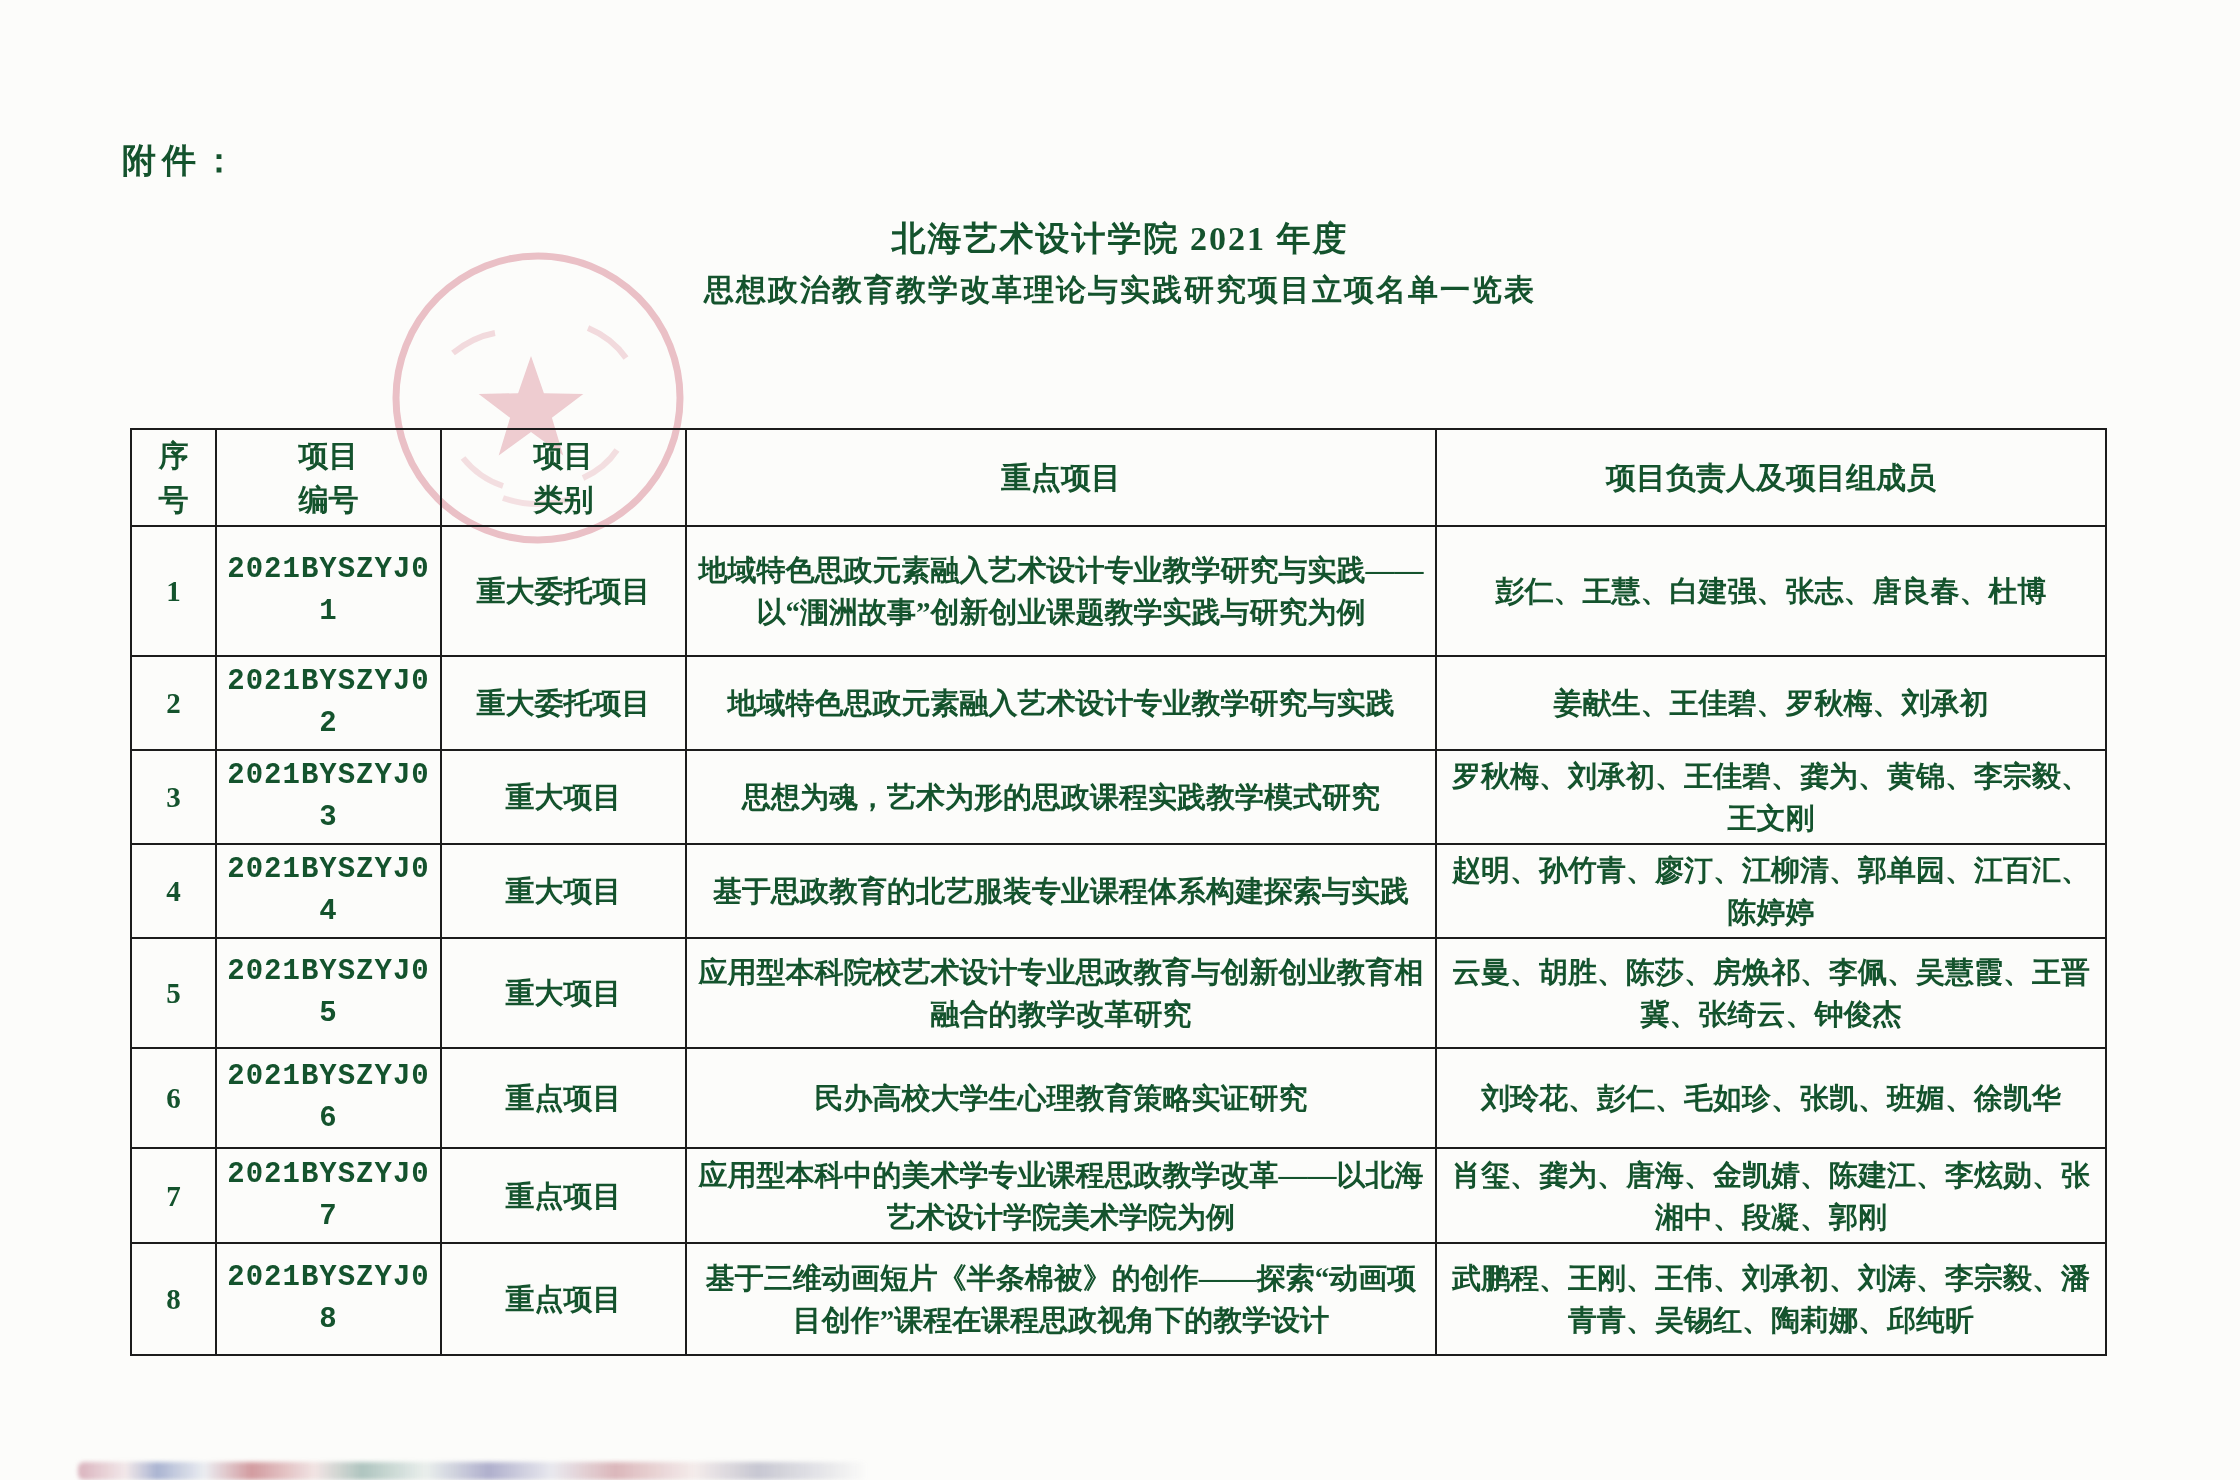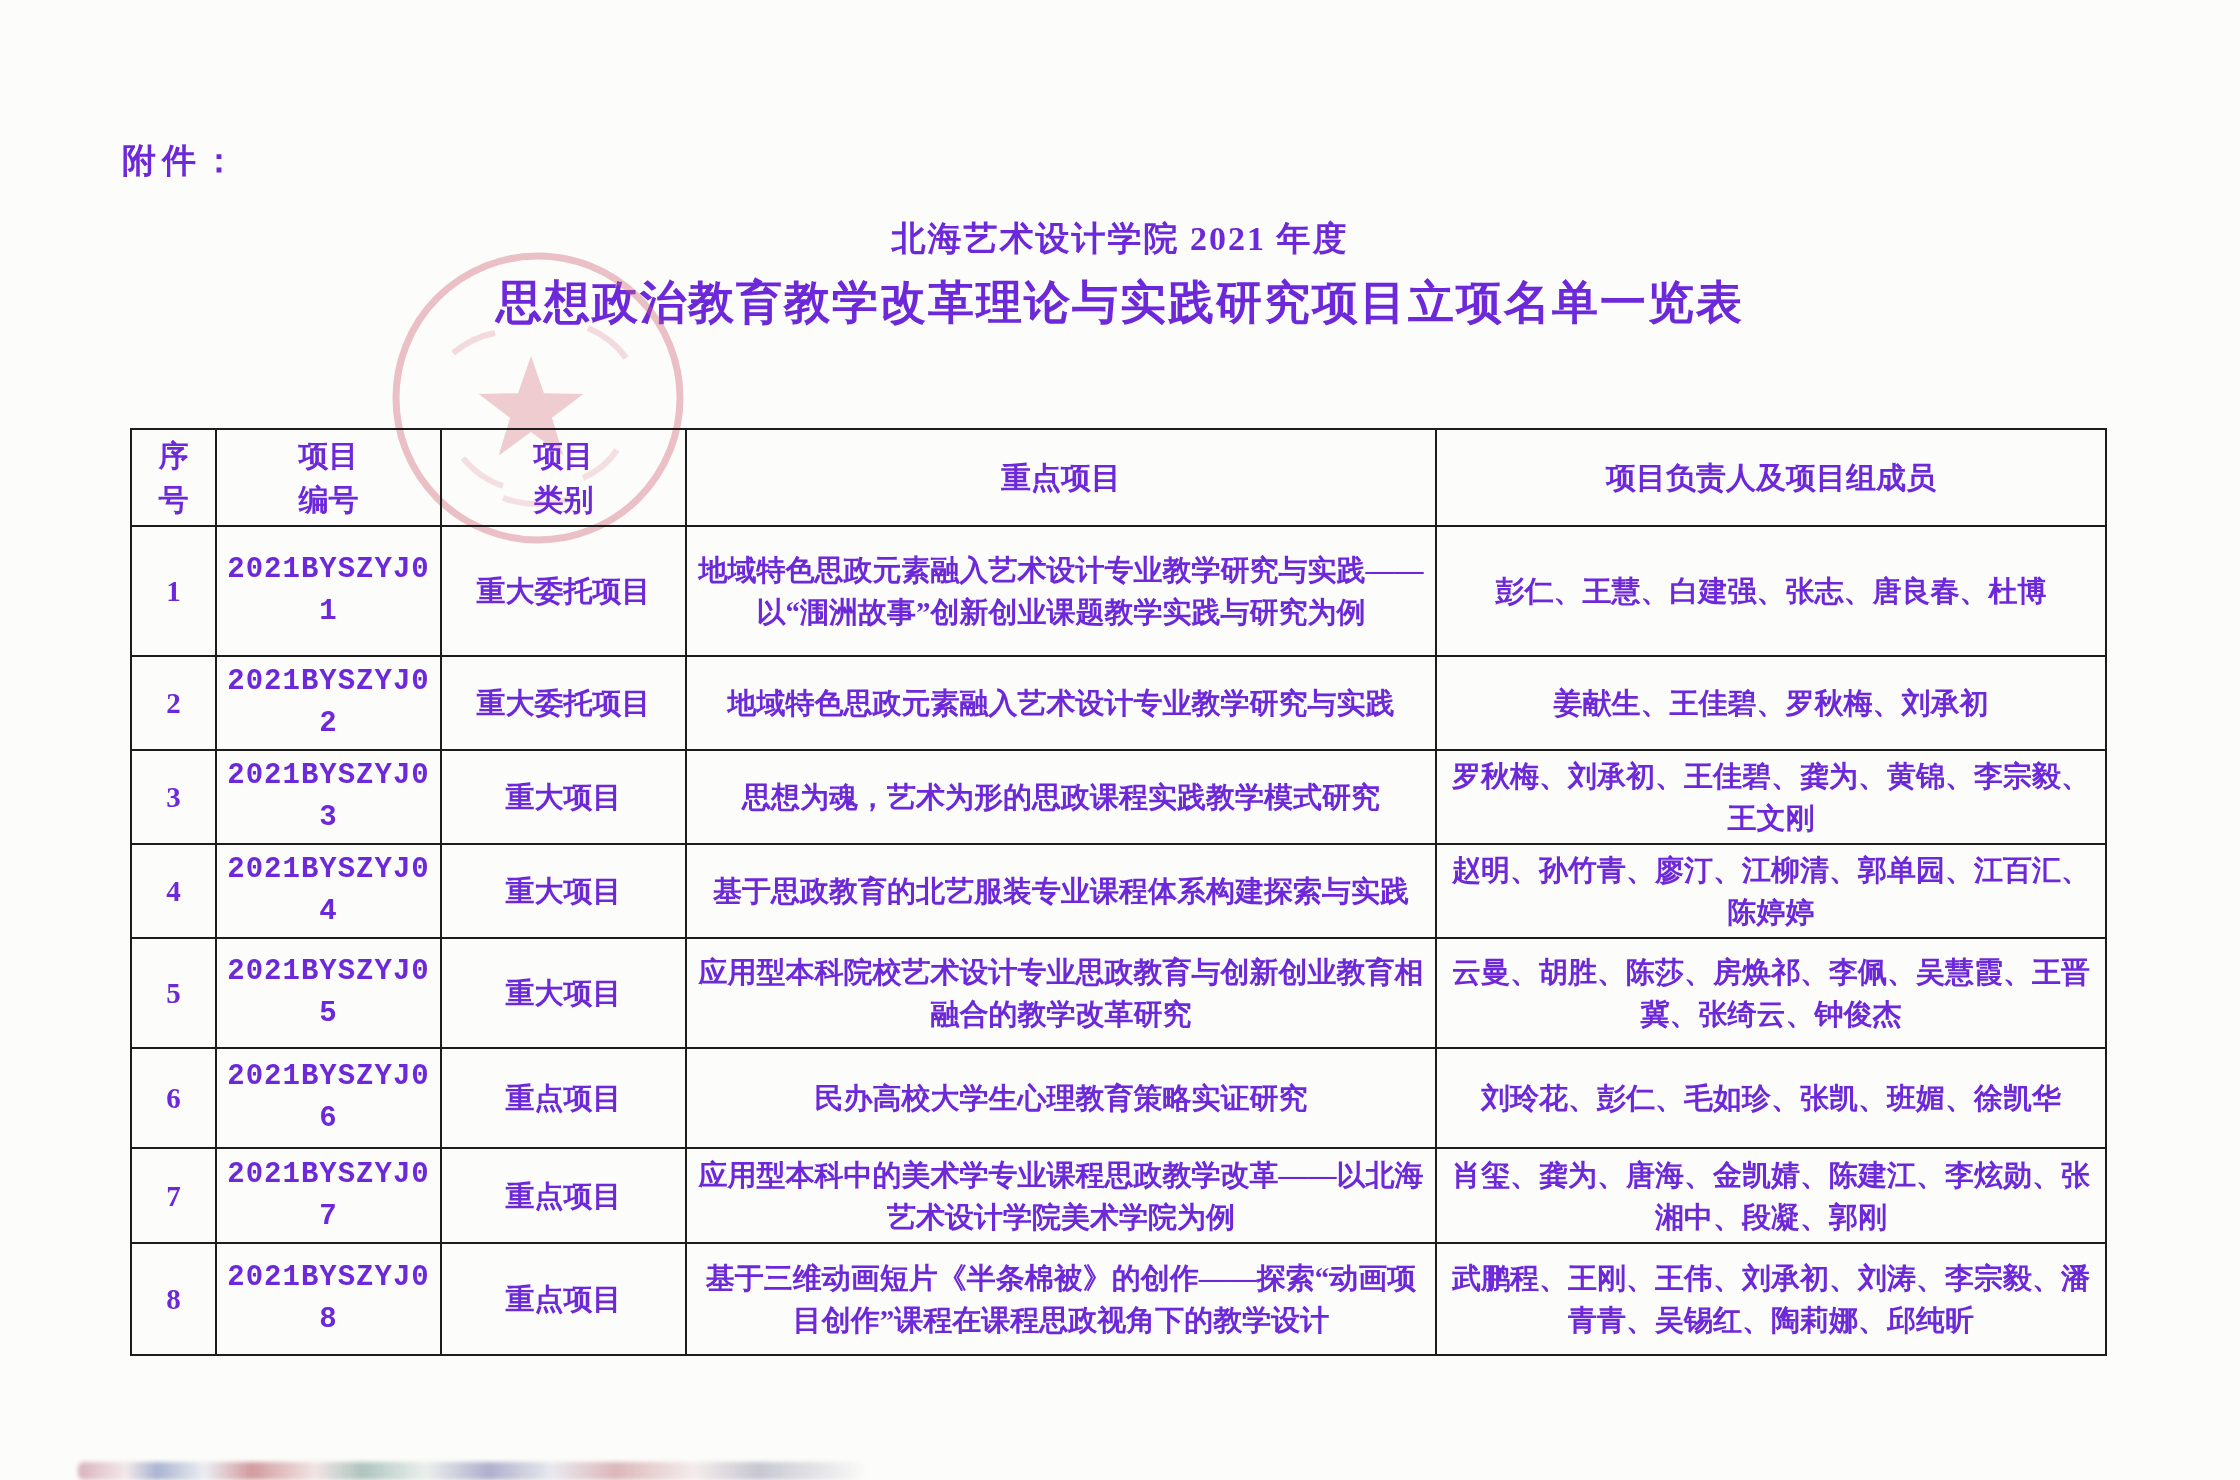--- a/index.html
+++ b/index.html
@@ -1,36 +1,36 @@
 <!DOCTYPE html>
 <html><head>
 <meta charset="utf-8">
 <style>
   html,body{margin:0;padding:0;}
   .page{
     position:relative;
     width:2240px;height:1480px;
     background:#fcfcfa;
     font-family:"Liberation Serif","DejaVu Serif",serif;
-    color:#6d28d9;
+    color:#14532d;
     overflow:hidden;
   }
   .attachment{
     position:absolute;left:122px;top:138px;
     font-size:34px;font-weight:600;letter-spacing:6px;
   }
   .title-block{
     position:absolute;left:0;top:212px;width:2240px;
     text-align:center;
   }
   .title-line1{
     font-size:34px;font-weight:bold;letter-spacing:2px;line-height:1.6;
   }
   .title-line2{
-    font-size:46px;font-weight:bold;letter-spacing:2px;line-height:1.6;
+    font-size:30px;font-weight:bold;letter-spacing:2px;line-height:1.6;
   }
   table.projects{
     position:absolute;left:130px;top:428px;
     width:1975px;
     border-collapse:collapse;
     table-layout:fixed;
   }
   table.projects td,table.projects th{
     border:2.5px solid #1c1c1c;
     text-align:center;

